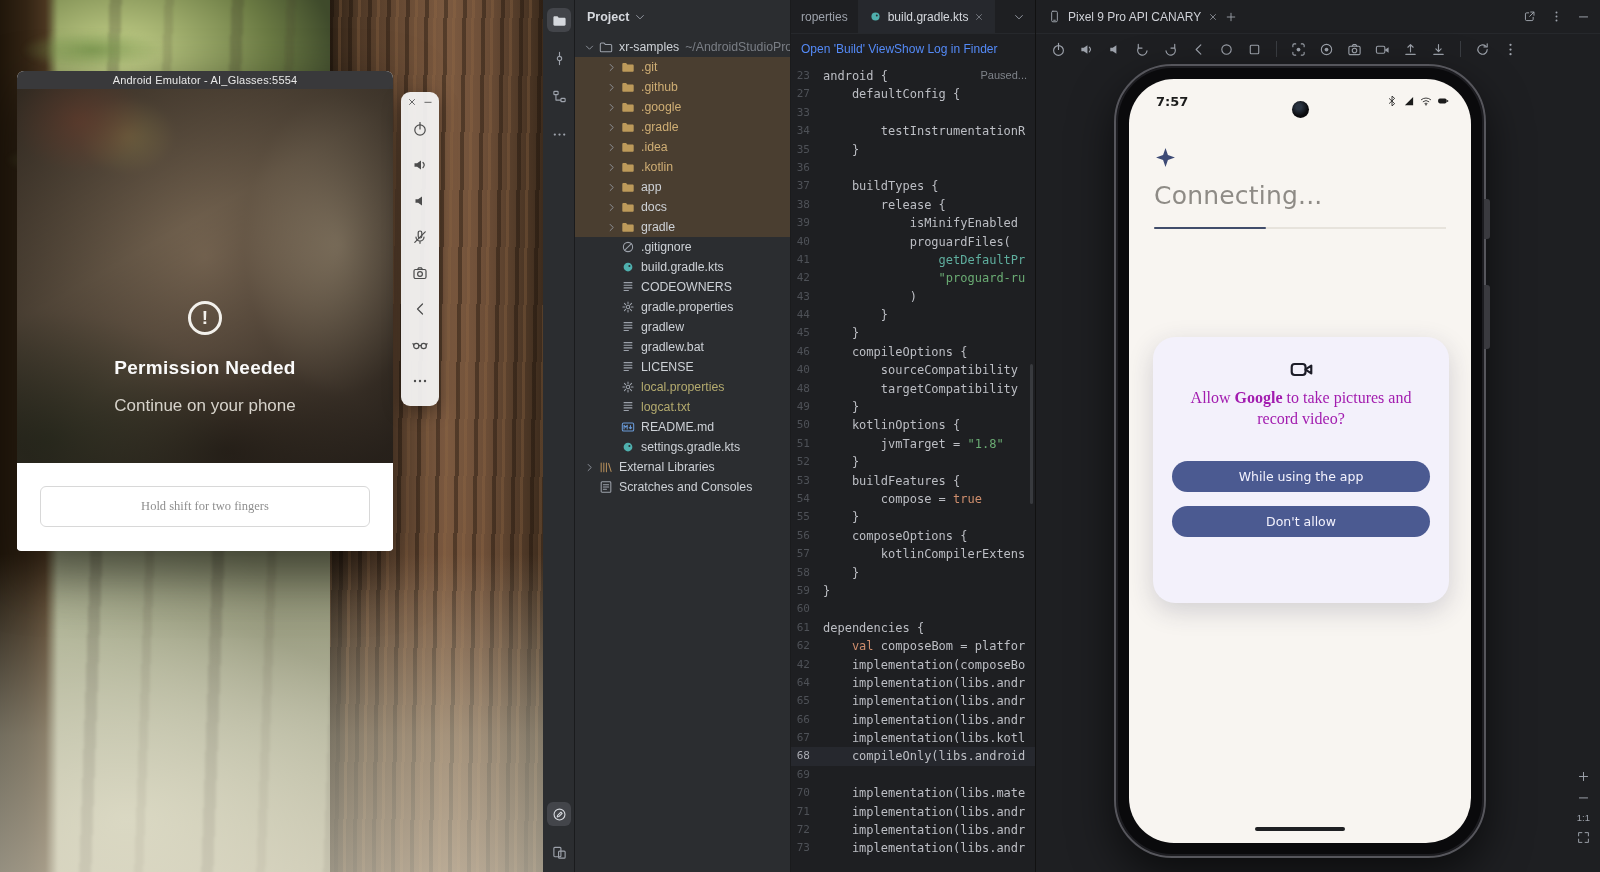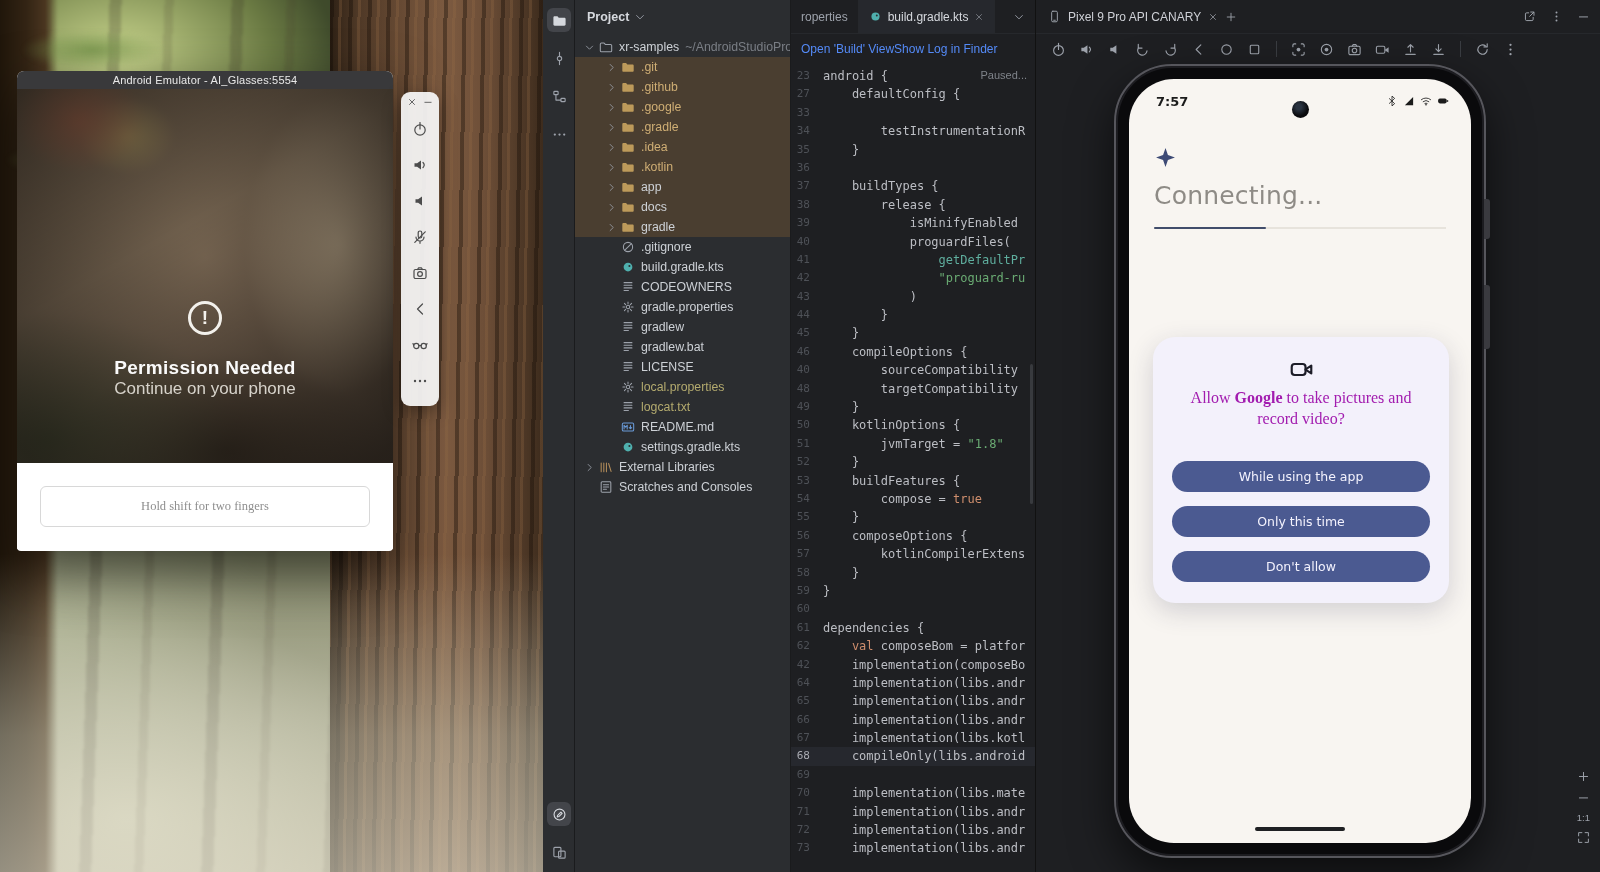--- a/index.html
+++ b/index.html
@@ -40,21 +40,21 @@
     radial-gradient(130px 210px at 84% 42%, rgba(230,207,172,.95), transparent 72%),
     radial-gradient(250px 170px at 10% 92%, rgba(88,94,66,.95), transparent 75%),
     radial-gradient(210px 130px at 55% 95%, rgba(64,54,42,.9), transparent 75%),
     linear-gradient(150deg,#7d6a55 0%,#a08a70 40%,#8a7560 62%,#5f5042 100%);
     filter:blur(3px);}
   .em-dark{position:absolute;inset:0;background:radial-gradient(ellipse at 50% 45%, rgba(20,15,10,.30), rgba(10,8,6,.68) 95%);}
   .em-content{position:absolute;left:0;right:0;top:212px;text-align:center;color:#fff;}
   .alert-circle{width:34px;height:34px;border:3px solid #f3f1ec;border-radius:50%;margin:0 auto 22px;
     display:flex;align-items:center;justify-content:center;font-weight:700;font-size:19px;color:#f3f1ec;}
   .em-h{font-size:19px;font-weight:700;letter-spacing:.3px;color:#fafafa;}
-  .em-s{font-size:17px;color:#d7d3cb;font-weight:400;}
+  .em-s{margin-top:17px;font-size:17px;color:#d7d3cb;font-weight:400;}
   .em-white{position:relative;height:86px;background:#fff;}
   .em-hint{position:absolute;left:23px;right:23px;top:23px;height:41px;border:1.5px solid #d8d8d8;border-radius:6px;
     display:flex;align-items:center;justify-content:center;color:#8e8e8e;font-size:12.5px;font-family:Liberation Serif, serif;}
   
   .emtb{position:absolute;left:401px;top:92px;width:38px;height:314px;background:rgba(248,248,247,.93);
     border-radius:9px;box-shadow:0 6px 18px rgba(0,0,0,.35);display:flex;flex-direction:column;align-items:center;padding-top:5px;}
   .emtb-win{display:flex;gap:6px;margin-bottom:4px;color:#666;}
   .emtb-win .ic{width:10px;height:10px;stroke-width:1.6;}
   .emtb-icons{display:flex;flex-direction:column;gap:0;align-items:center;}
   .emtb-icons .tbi{width:30px;height:36px;display:flex;align-items:center;justify-content:center;color:#4c4c4c;cursor:default;}
@@ -952,21 +952,20 @@
                 <svg class="ic" style="width:23px;height:23px;margin:0 auto" viewBox="0 0 16 16" aria-hidden="true">
                   <rect x="1.2" y="4.2" width="9.6" height="7.6" rx="2"></rect>
                   <path d="M10.8 7.9l4-2.6v5.4l-4-2.6z"></path>
                 </svg>
               </div>
             <div class="dmsg">
               <span>Allow </span><b>Google</b><span> to take pictures and record video?</span>
             </div>
             <div class="dbtns" id="dlg-btns">
                 <div class="pbtn">While using the app</div>
-                <div class="pbtn">Only this time</div>
                 <div class="pbtn">Don't allow</div>
               </div>
           </div>
           <div class="homebar"></div>
         </div>
       </div>
 
       <div class="zoom">
         <span class="zi">
             <svg class="ic" style="" viewBox="0 0 16 16" aria-hidden="true">

